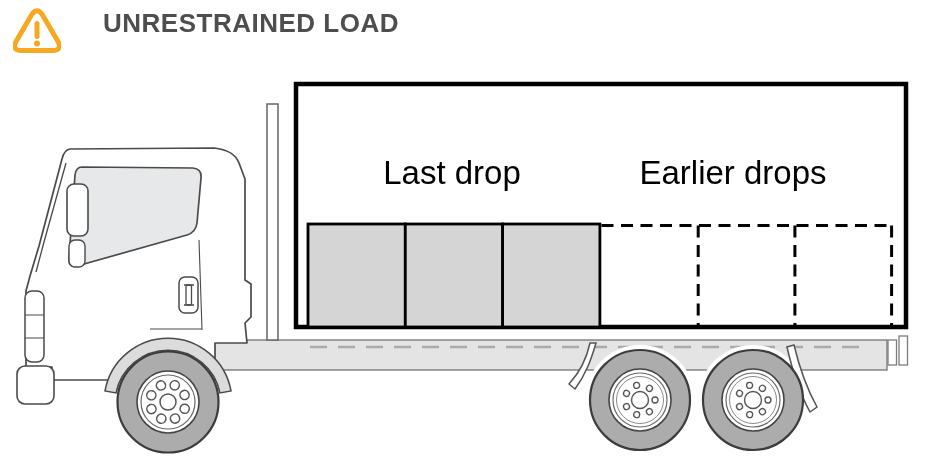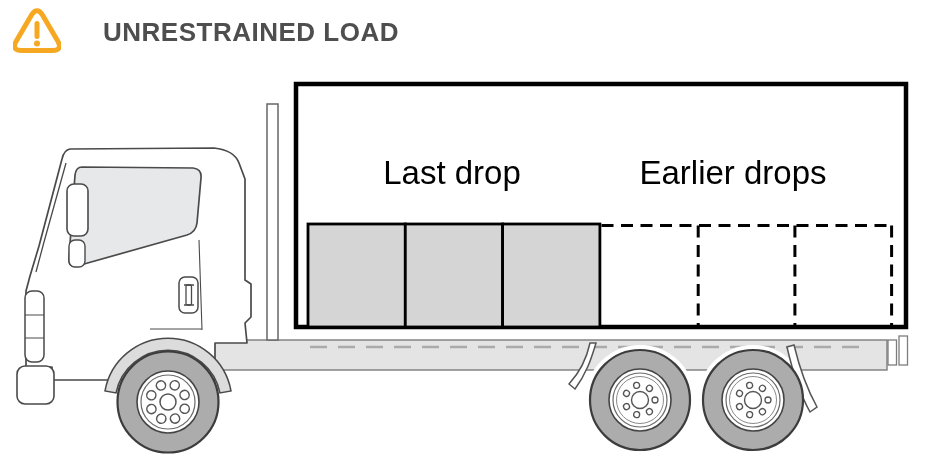--- a/index.html
+++ b/index.html
@@ -5,21 +5,21 @@
   html,body{margin:0;padding:0;background:#ffffff;}
   #stage{
     position:relative;
     width:935px;height:458px;
     background:#ffffff;
     font-family:"Liberation Sans", sans-serif;
     overflow:hidden;
   }
   #header{
     position:absolute;left:13px;top:8px;
-    display:flex;align-items:center;gap:42px;
+    display:flex;align-items:flex-start;gap:42px;
   }
   #page-title{
     font-size:26px;font-weight:bold;color:#4e4e4e;
     letter-spacing:0.5px;white-space:nowrap;
   }
   svg text.load-label{
     font-family:"Liberation Sans", sans-serif;
     font-size:33px;fill:#000000;
   }
 </style>

